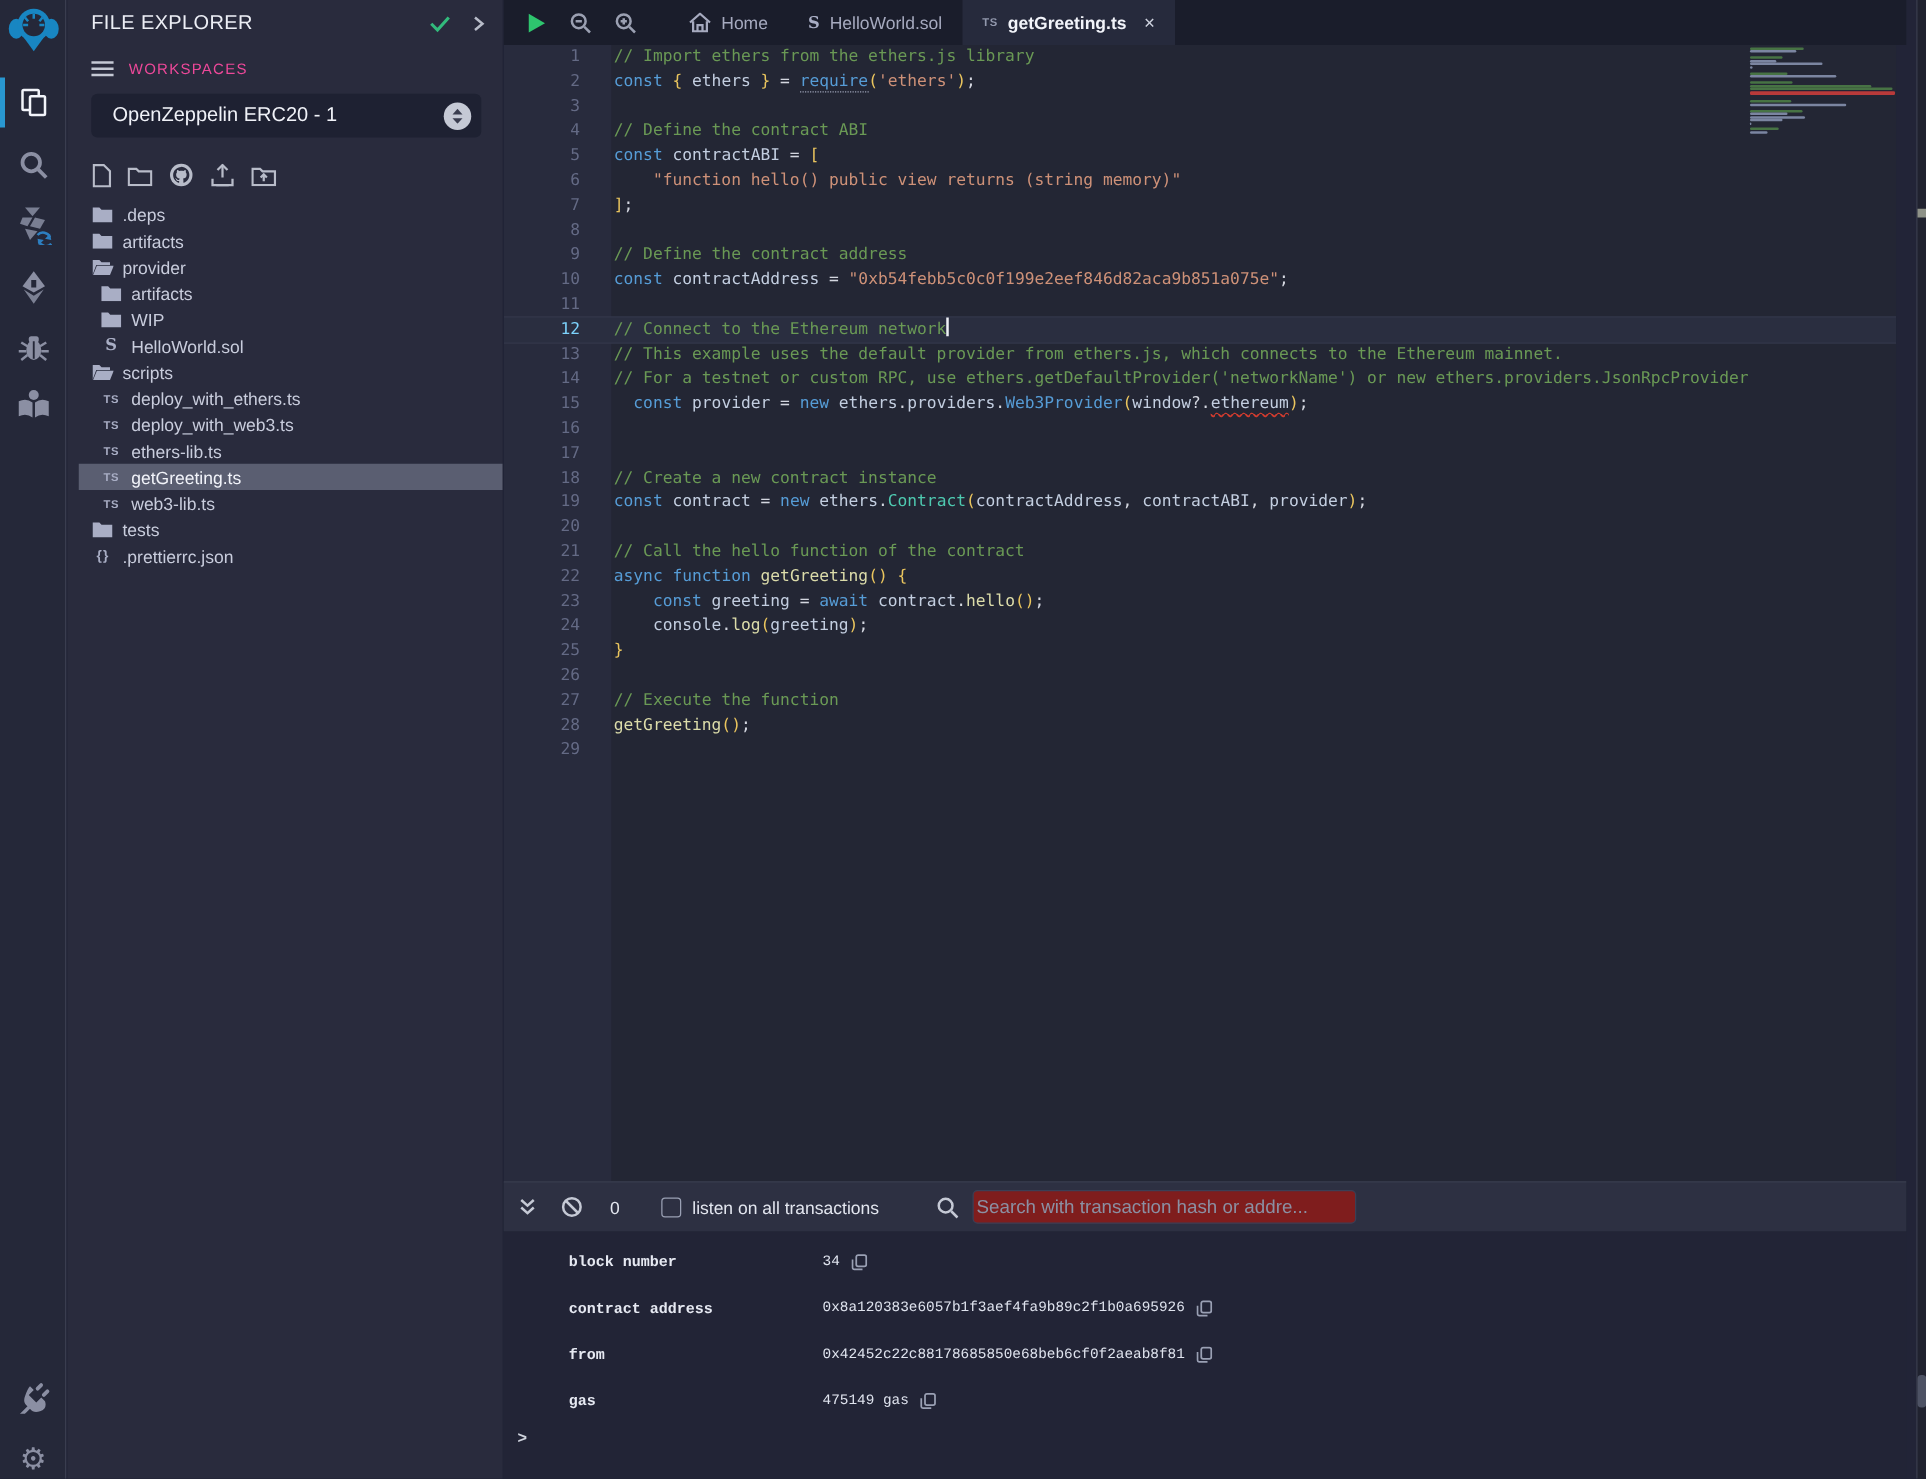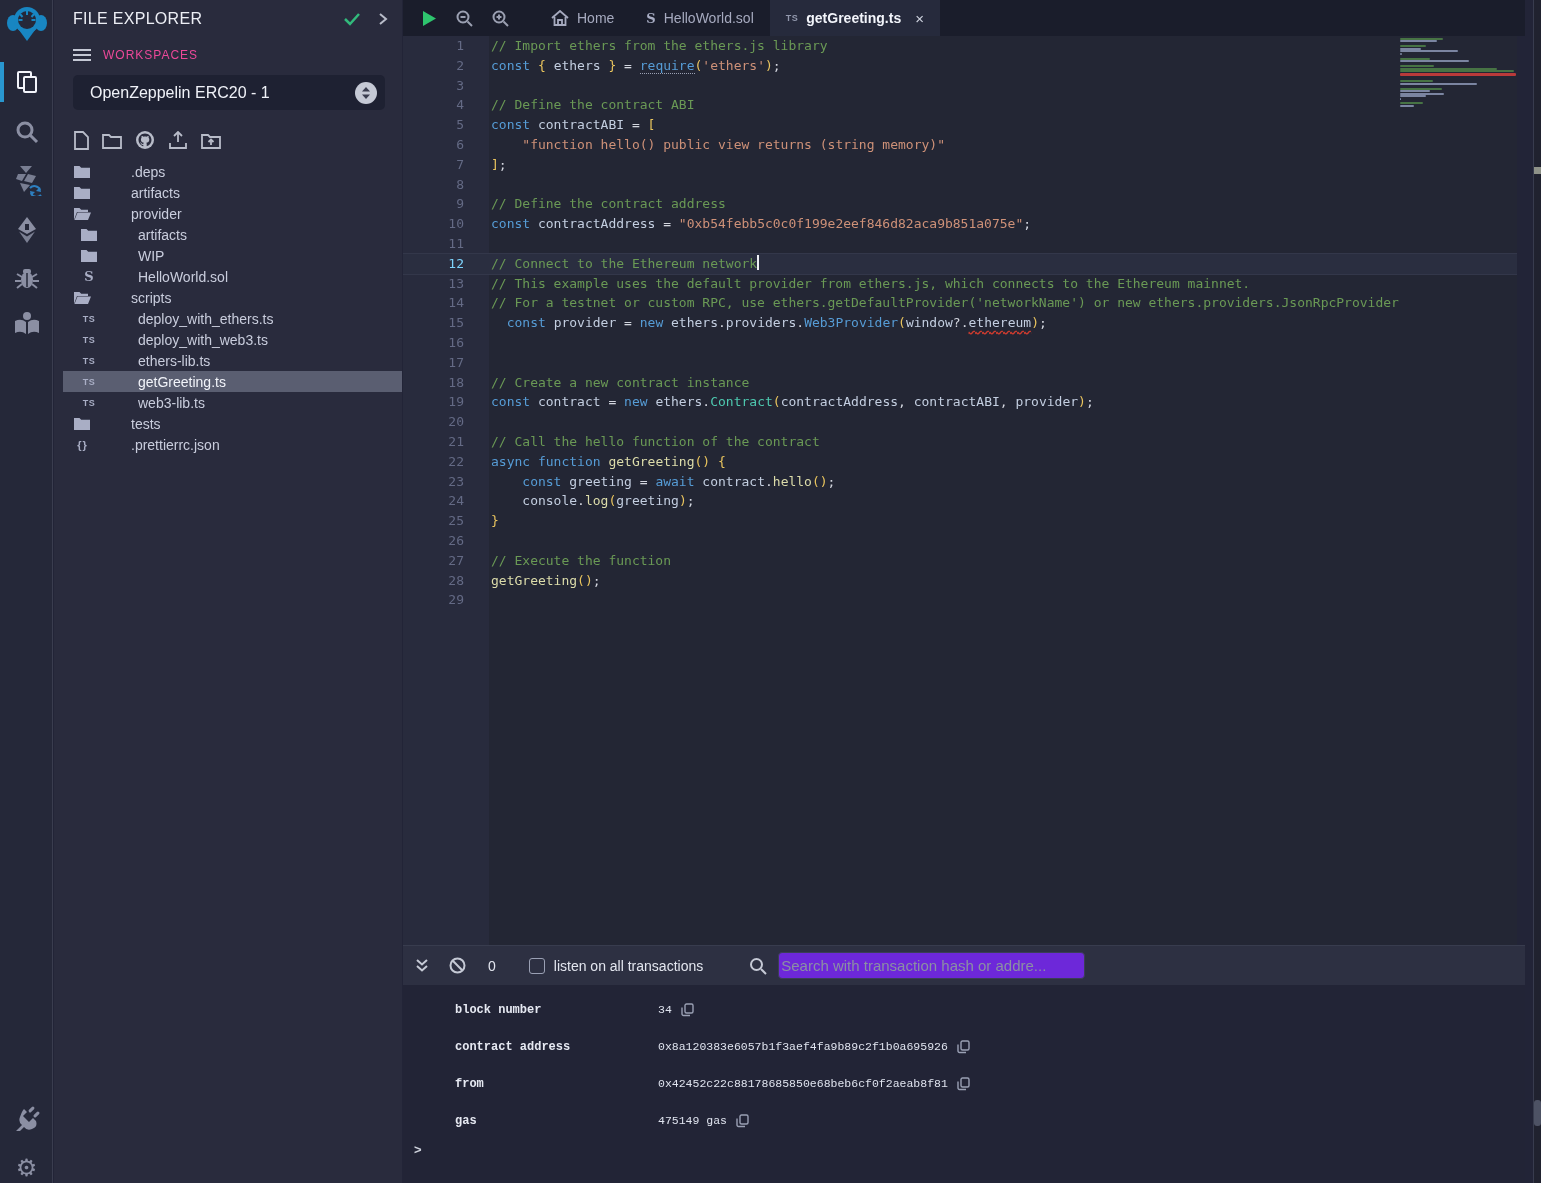--- a/index.html
+++ b/index.html
@@ -25,21 +25,21 @@
   .sp-ws-label { font-size:12px; color:#ec4899; letter-spacing:1px; }
   .ws-dropdown { margin:13px 17px 0 19px; height:35px; background:#1e2132; border-radius:5px;
     display:flex; align-items:center; padding:0 8px 0 17px; cursor:pointer; }
   .ws-name { font-size:16px; color:#f0f2f8; flex:1; }
   .ws-circle { width:22px; height:22px; border-radius:50%; background:#c5c9d5;
     display:flex; align-items:center; justify-content:center; }
   .sp-toolbar { display:flex; align-items:center; gap:13px; padding:20px 0 0 20px; }
   .sp-toolbar .tbi { cursor:pointer; display:flex; }
   .file-tree { margin-top:11px; }
   .tree-row { height:21px; display:flex; align-items:center; margin-left:9px; cursor:pointer;
-    font-size:14px; color:#c9cddd;gap:33px; }
+    font-size:14px; color:#c9cddd; }
   .tree-row.selected { background:#5a5e71; color:#f2f4fa; }
   .tree-row .ticon { width:18px; display:flex; justify-content:center; margin-right:7px; flex:0 0 18px; }
   .ts-badge { font-size:9px; font-weight:bold; color:#a9aec5; letter-spacing:.5px; }
   .json-badge { font-size:11px; font-weight:bold; color:#a9aec5; }
   .sol-badge { font-size:13px; font-weight:bold; color:#a9aec5; font-family:"DejaVu Serif", serif; }
 
   
   .main { position:absolute; left:403px; top:0; right:16px; height:1183px; }
 
   
@@ -78,21 +78,21 @@
   
   .terminal { position:absolute; left:0; right:0; top:945px; height:238px; background:#222436; }
   .term-bar { height:40px; background:#2d3042; border-top:1px solid #383c4e;
     display:flex; align-items:center; padding-left:12px; }
   .term-bar .ico { display:flex; cursor:pointer; }
   .term-count { font-size:14px; color:#e3e6ef; margin:0 0 0 22px; }
   .term-check { width:16px; height:16px; border:1.5px solid #9aa0b4; border-radius:3px;
     margin-left:33px; cursor:pointer; background:transparent; }
   .term-listen { font-size:14px; color:#e3e6ef; margin-left:9px; }
   .term-search-ico { margin-left:46px; display:flex; cursor:pointer; }
-  .term-input { margin-left:11px; width:307px; height:27px; background:#6d28d9;
+  .term-input { margin-left:11px; width:307px; height:27px; background:#7f1d1d;
     border:1px solid #3b3f55; border-radius:4px; color:#dfe3ee; font-size:15px;
     padding:0 2px; outline:none; font-family:"Liberation Sans", sans-serif; }
   .term-input::placeholder { color:#8b90a3; }
   .term-body { padding:6px 0 0 0; font-family:Liberation Mono, monospace; }
   .tx-row { height:37px; display:flex; align-items:center; padding-left:52px; }
   .tx-label { width:203px; font-size:12px; font-weight:bold; color:#e6e9f2; }
   .tx-value { font-size:11.5px; color:#dfe3ee; }
   .tx-copy { margin-left:9px; display:flex; cursor:pointer; }
   .term-prompt { padding-left:11px; margin-top:3px; font-size:13px; font-weight:bold; color:#cfd3dd; }
 

